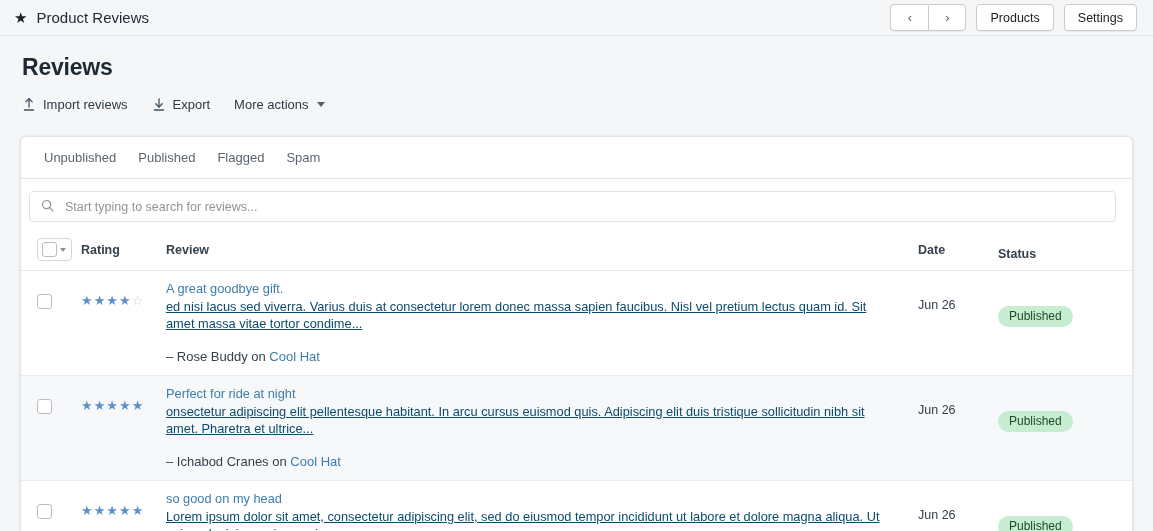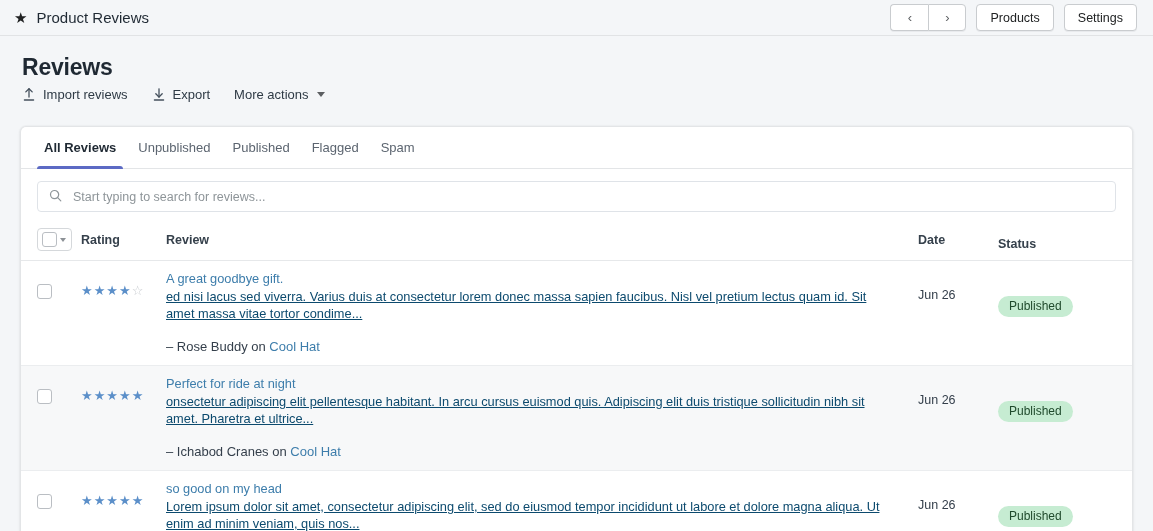--- a/index.html
+++ b/index.html
@@ -57,21 +57,21 @@
   .btn-group .btn:last-child { border-radius: 0 4px 4px 0; border-right-width: 1px; }
   .chev { font-size: 13px; color: #5c5f62; line-height: 1; }
 
   
   .page { padding: 18px 20px 0 20px; }
   .page-title {
     font-size: 23px;
     font-weight: 600;
     color: #1f2933;
     letter-spacing: -0.2px;
-    margin: 0 0 6px 2px;
+    margin: 0 0 16px 2px;
   }
   .page-actions {
     display: flex;
     gap: 24px;
     margin: 0 0 24px 2px;
   }
   .page-action {
     display: flex;
     align-items: center;
     gap: 7px;
@@ -119,21 +119,21 @@
   .tab.active::after {
     content: "";
     position: absolute;
     left: 4px; right: 4px; bottom: -1px;
     height: 3px;
     background: #5c6ac4;
     border-radius: 3px 3px 0 0;
   }
 
   
-  .search-wrap { padding: 12px 16px 10px 16px; }
+  .search-wrap { padding: 12px 16px 10px 8px; }
   .search-box {
     display: flex;
     align-items: center;
     gap: 9px;
     height: 31px;
     border: 1px solid #dfe3e8;
     border-radius: 4px;
     padding: 0 11px;
     background: #ffffff;
   }
@@ -293,23 +293,20 @@
     <div class="page-action">
       <span>More actions</span>
       <span class="caret-down"></span>
     </div>
 
   </div>
 
   <div class="card">
 
     <div class="tabs">
-      <div class="tab active">
-        <span>All Reviews</span>
-      </div>
       <div class="tab">
         <span>Unpublished</span>
       </div>
       <div class="tab">
         <span>Published</span>
       </div>
       <div class="tab">
         <span>Flagged</span>
       </div>
       <div class="tab">

